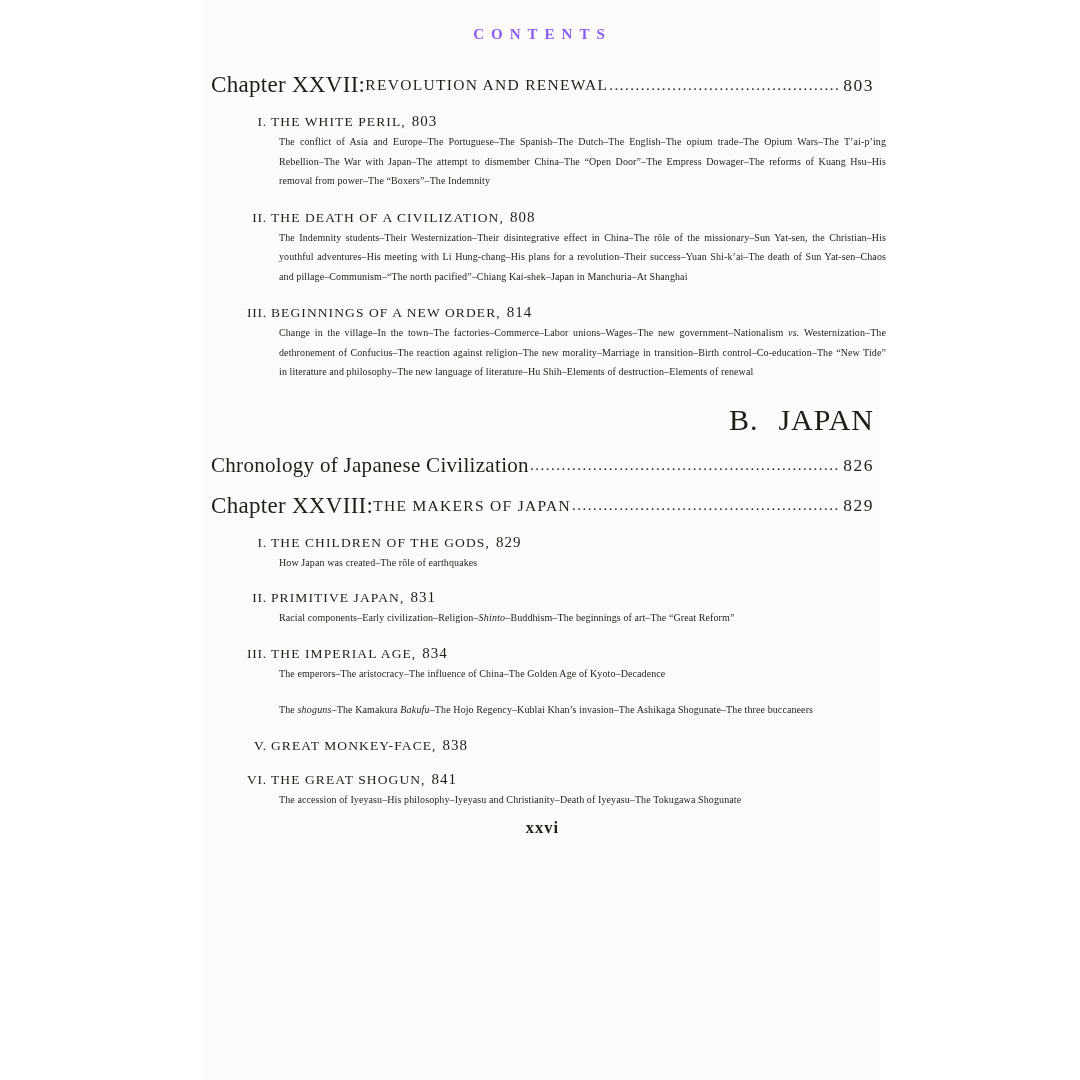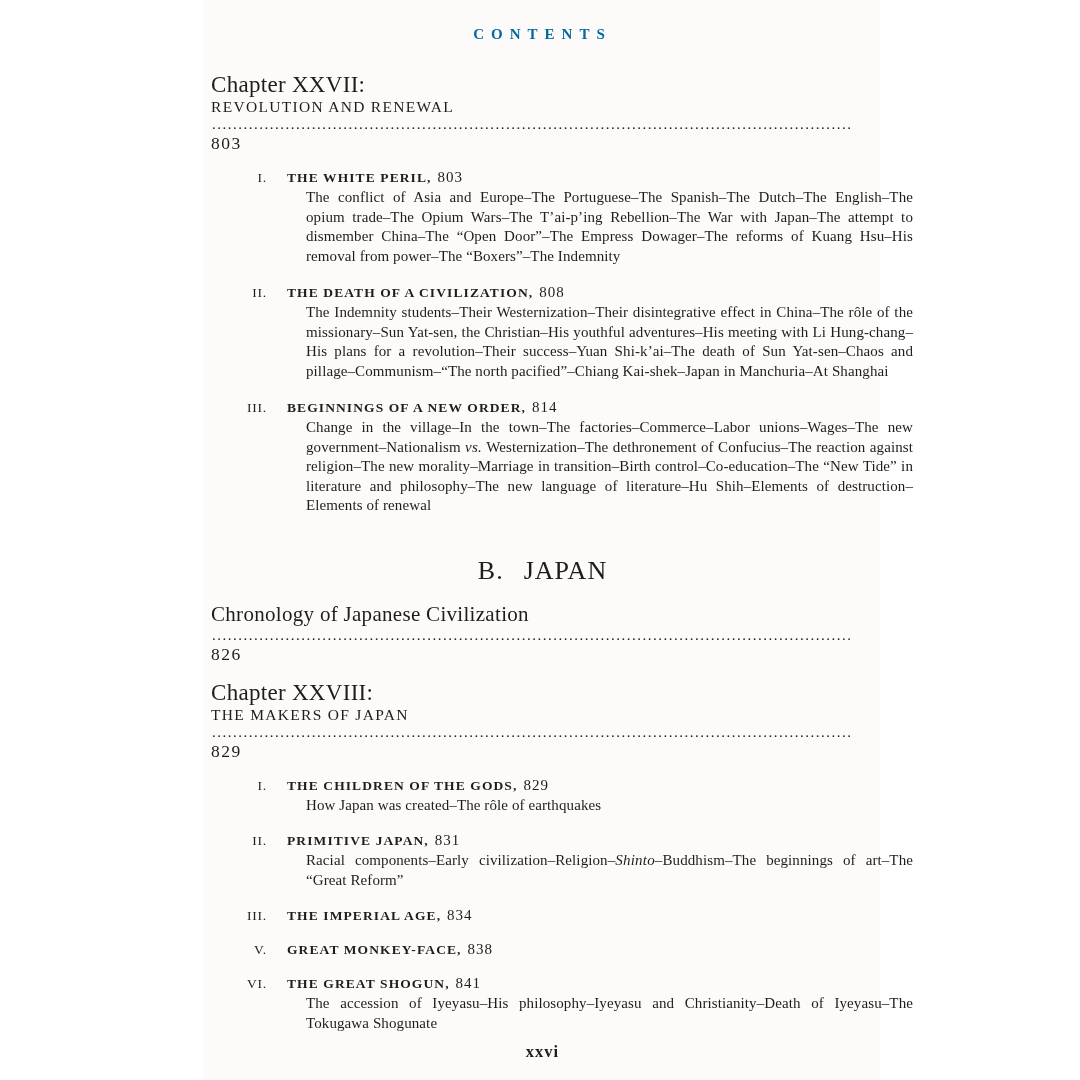--- a/index.html
+++ b/index.html
@@ -26,28 +26,27 @@
     height: 1080px;
     background: #fcfbf9;
     box-sizing: border-box;
     padding: 26px 6px 0 8px;
   }
   .contents-header {
     text-align: center;
     font-size: 15px;
     font-weight: bold;
     letter-spacing: 7px;
-    color: #0369a1;
+    color: #8b5cf6;
   }
   .chapter-line {
     display: flex;
-    align-items: flex-start;
+    align-items: center;
     margin-top: 29px;
     white-space: nowrap;
-    flex-direction: column;
   }
   .chapter-label {
     font-size: 23px;
     letter-spacing: 0.3px;
   }
   .chapter-title {
     font-size: 15.5px;
     letter-spacing: 1.3px;
     font-weight: 500;
   }
@@ -79,44 +78,43 @@
   }
   .sec-numeral {
     flex: none;
     width: 28px;
     text-align: right;
     font-size: 13.5px;
     letter-spacing: 0.8px;
     font-weight: 500;
   }
   .sec-title {
-    margin-left: 20px;
+    margin-left: 4px;
     font-size: 13.5px;
     letter-spacing: 1.1px;
-    font-weight: 700;
+    font-weight: 400;
   }
   .sec-page {
     margin-left: 6px;
     font-size: 15px;
     letter-spacing: 1px;
   }
   .sec-body {
     width: 607px;
     margin-top: 2px;
-    font-size: 15px;
+    font-size: 10px;
     line-height: 19.5px;
     text-align: justify;
     letter-spacing: 0.1px;
-    margin-left: 27px;
   }
   .sec-body i { letter-spacing: 0.2px; }
   .part-heading {
-    margin-top: 40px;
-    text-align: center;
-    font-size: 26px;
+    margin-top: 21px;
+    text-align: right;
+    font-size: 30px;
     letter-spacing: 1px;
   }
   .part-letter { margin-right: 20px; }
   .chron-line { margin-top: 16px; }
   .chron-label {
     font-size: 21px;
     letter-spacing: 0.3px;
   }
   .ch28 { margin-top: 15px; }
   .jp-gap-a { margin-top: 15px; }
@@ -205,23 +203,25 @@
       </div>
       <div class="sec-body"><span>Racial components–Early civilization–Religion–</span><i>Shinto</i><span>–Buddhism–The beginnings of art–The “Great Reform”</span></div>
     </div>
 
     <div class="toc-section jp-gap">
       <div class="sec-head">
         <span class="sec-numeral">III.</span>
         <span class="sec-title">THE IMPERIAL AGE,</span>
         <span class="sec-page">834</span>
       </div>
-    </div>
-
-    <div class="toc-section jp-gap">
+      <div class="sec-body"><span>The emperors–The aristocracy–The influence of China–The Golden Age of Kyoto–Decadence</span></div>
+    </div>
+
+    <div class="toc-section jp-gap">
+      <div class="sec-body"><span>The </span><i>shoguns</i><span>–The Kamakura </span><i>Bakufu</i><span>–The Hojo Regency–Kublai Khan’s invasion–The Ashikaga Shogunate–The three buccaneers</span></div>
     </div>
 
     <div class="toc-section jp-gap">
       <div class="sec-head">
         <span class="sec-numeral">V.</span>
         <span class="sec-title">GREAT MONKEY-FACE,</span>
         <span class="sec-page">838</span>
       </div>
     </div>
 

